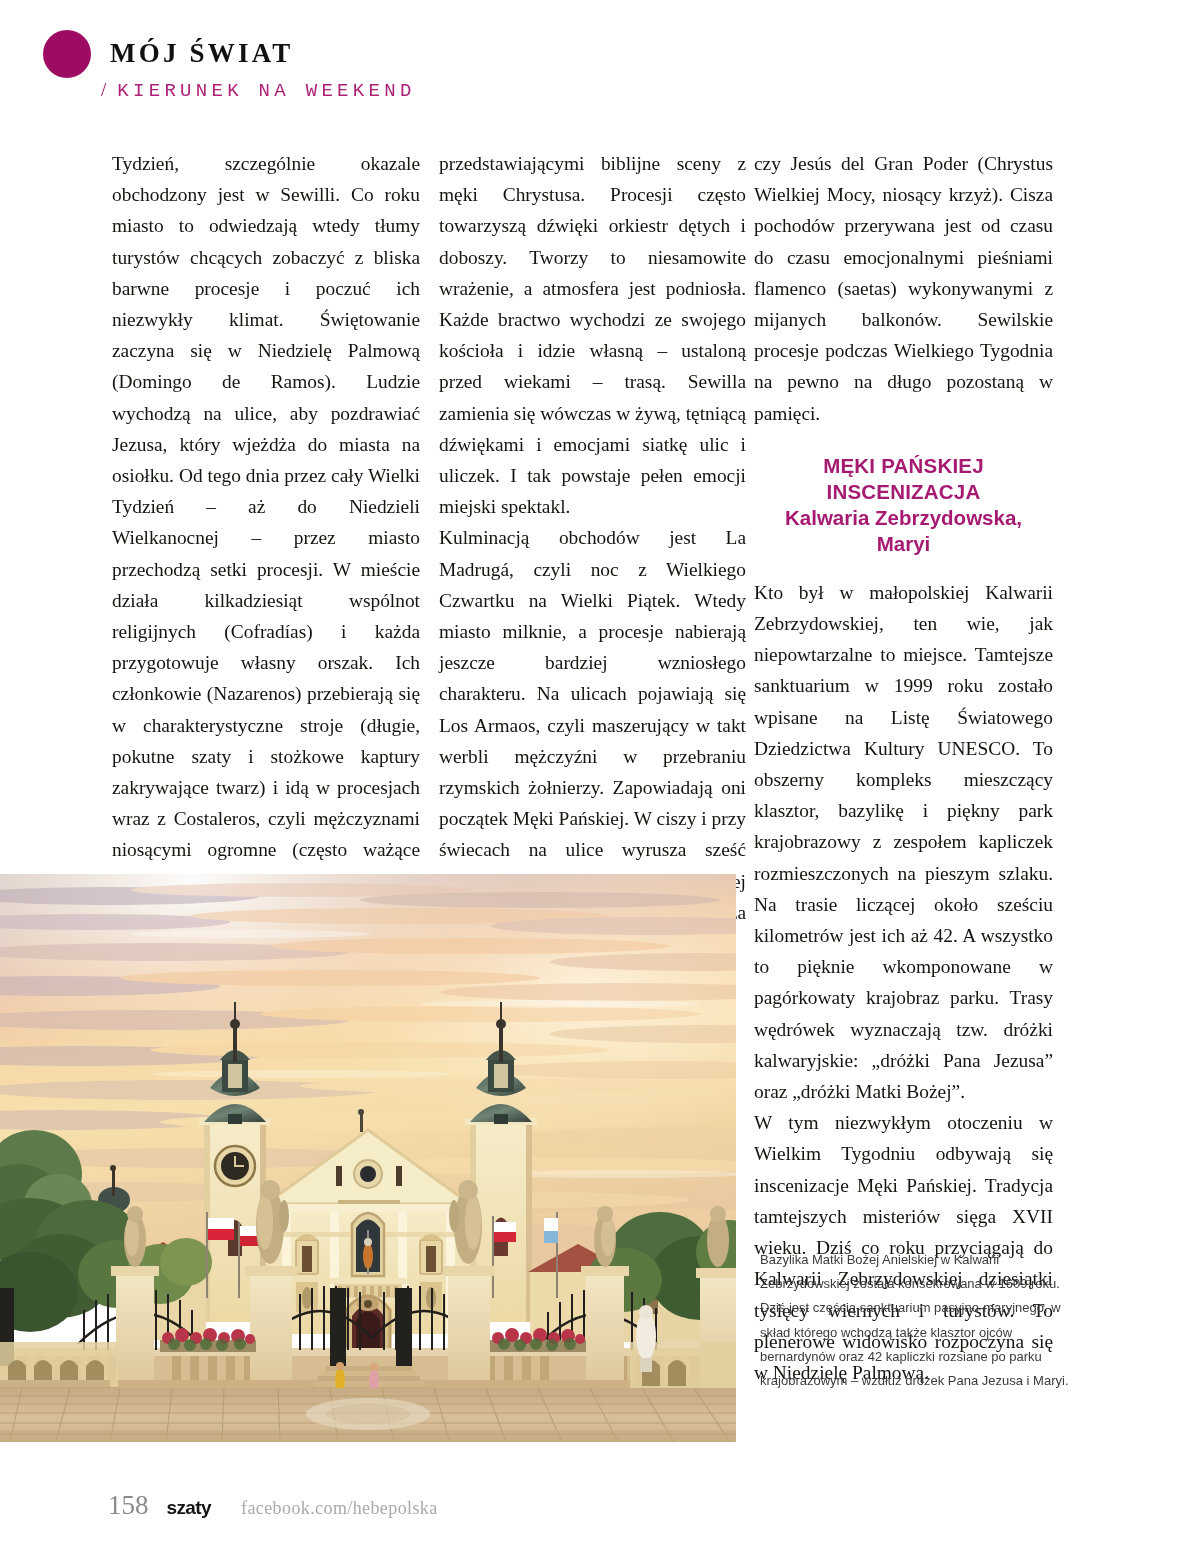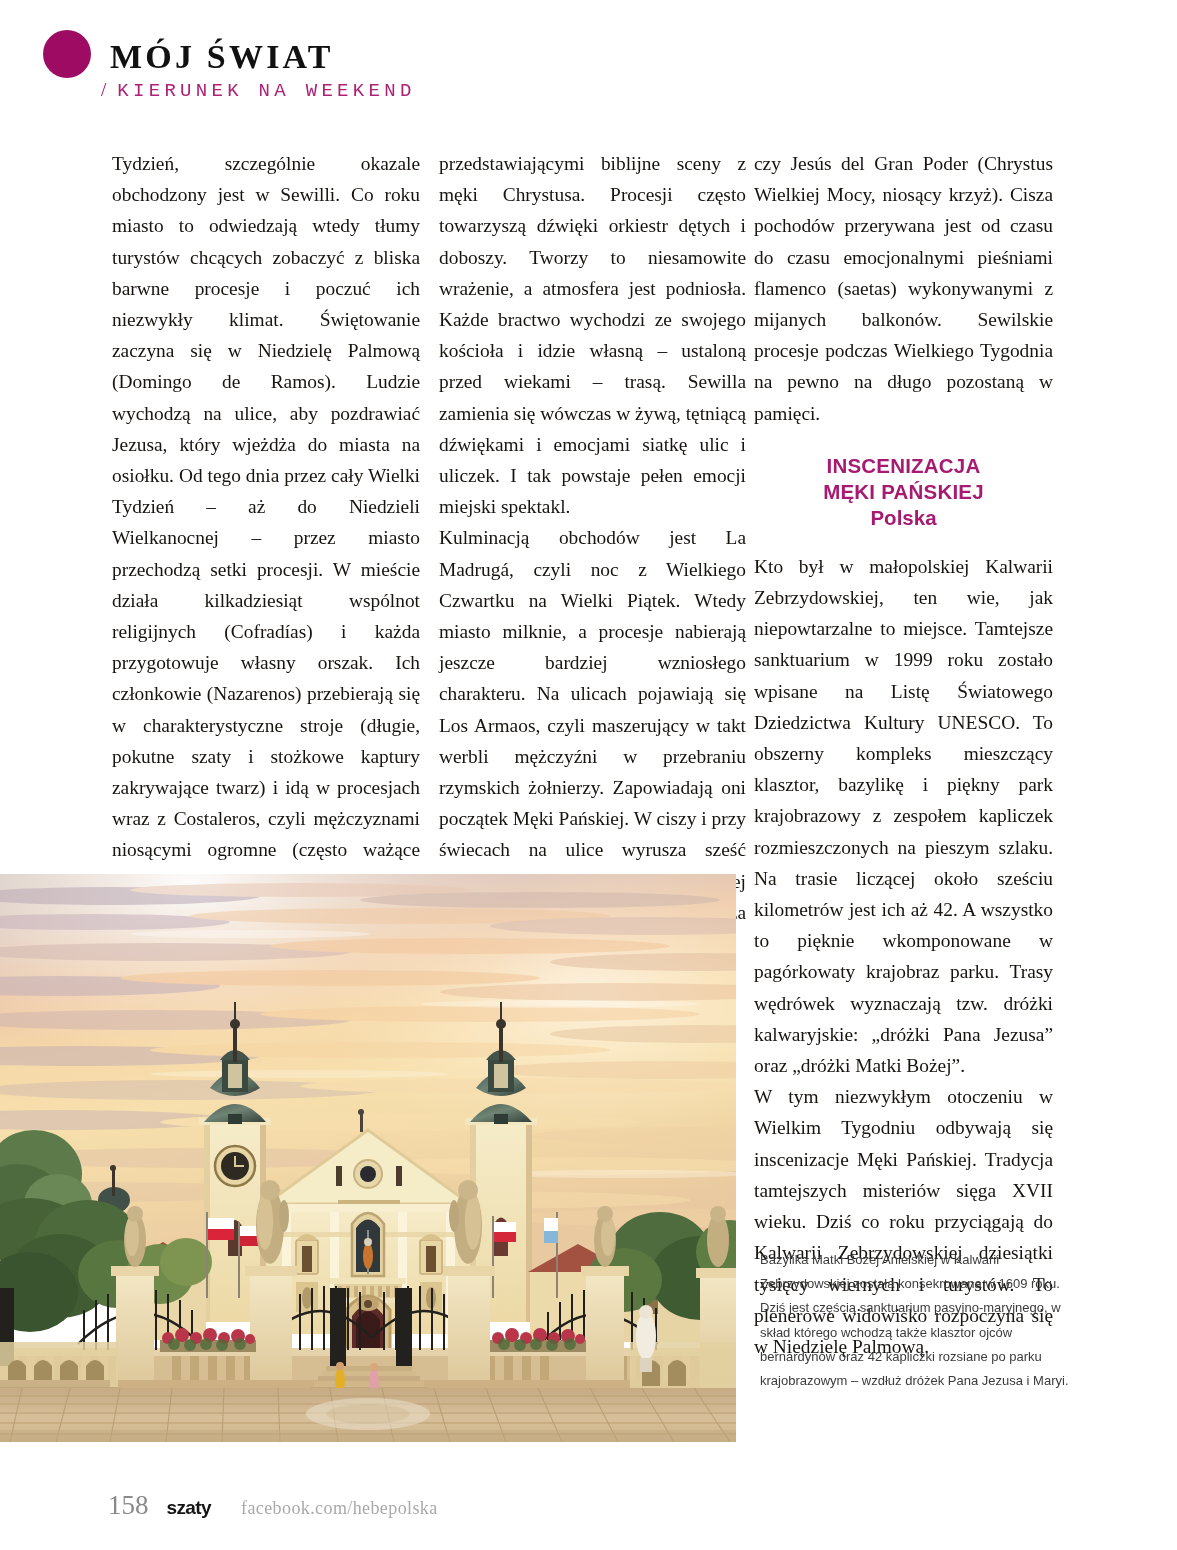--- a/index.html
+++ b/index.html
@@ -28,21 +28,21 @@
     left: 43px; top: 30px;
     width: 48px; height: 48px;
     border-radius: 50%;
     background: #9d0c62;
   }
   #masthead-title {
     position: absolute;
     left: 110px; top: 38px;
     font-family: "Liberation Serif", serif;
     font-weight: bold;
-    font-size: 34px;
+    font-size: 27px;
     letter-spacing: 3.2px;
     color: #111111;
     white-space: nowrap;
   }
   #masthead-sub-wrap {
     position: absolute;
     left: 101px; top: 79px;
     display: flex;
     align-items: baseline;
     white-space: nowrap;
@@ -171,23 +171,24 @@
 
 <div class="col" id="col-2">
   <p>przedstawiającymi biblijne sceny z męki Chrystusa. Procesji często towarzyszą dźwięki orkiestr dętych i doboszy. Tworzy to niesamowite wrażenie, a atmosfera jest podniosła. Każde bractwo wychodzi ze swojego kościoła i idzie własną – ustaloną przed wiekami – trasą. Sewilla zamienia się wówczas w żywą, tętniącą dźwiękami i emocjami siatkę ulic i uliczek. I tak powstaje pełen emocji miejski spektakl.</p>
   <p>Kulminacją obchodów jest La Madrugá, czyli noc z Wielkiego Czwartku na Wielki Piątek. Wtedy miasto milknie, a procesje nabierają jeszcze bardziej wzniosłego charakteru. Na ulicach pojawiają się Los Armaos, czyli maszerujący w takt werbli mężczyźni w przebraniu rzymskich żołnierzy. Zapowiadają oni początek Męki Pańskiej. W ciszy i przy świecach na ulice wyrusza sześć procesji. Niesie się w nich najbardziej czczone figury, takie jak La Esperanza Macarena (Matka Boska Bolesna)</p>
 </div>
 
 <div class="col" id="col-3">
   <p>czy Jesús del Gran Poder (Chrystus Wielkiej Mocy, niosący krzyż). Cisza pochodów przerywana jest od czasu do czasu emocjonalnymi pieśniami flamenco (saetas) wykonywanymi z mijanych balkonów. Sewilskie procesje podczas Wielkiego Tygodnia na pewno na długo pozostaną w pamięci.</p>
 
   <div id="section-heading">
+    <span class="heading-caps">MĘKI PAŃSKIEJ</span>
     <span class="heading-caps">INSCENIZACJA</span>
-    <span class="heading-caps">MĘKI PAŃSKIEJ</span>
-    <span class="heading-place">Polska</span>
+    <span class="heading-place">Kalwaria Zebrzydowska,</span>
+    <span class="heading-place">Maryi</span>
   </div>
 
   <p id="col3-body-2">Kto był w małopolskiej Kalwarii Zebrzydowskiej, ten wie, jak niepowtarzalne to miejsce. Tamtejsze sanktuarium w 1999 roku zostało wpisane na Listę Światowego Dziedzictwa Kultury UNESCO. To obszerny kompleks mieszczący klasztor, bazylikę i piękny park krajobrazowy z zespołem kapliczek rozmieszczonych na pieszym szlaku. Na trasie liczącej około sześciu kilometrów jest ich aż 42. A wszystko to pięknie wkomponowane w pagórkowaty krajobraz parku. Trasy wędrówek wyznaczają tzw. dróżki kalwaryjskie: „dróżki Pana Jezusa” oraz „dróżki Matki Bożej”.</p>
   <p>W tym niezwykłym otoczeniu w Wielkim Tygodniu odbywają się inscenizacje Męki Pańskiej. Tradycja tamtejszych misteriów sięga XVII wieku. Dziś co roku przyciągają do Kalwarii Zebrzydowskiej dziesiątki tysięcy wiernych i turystów. To plenerowe widowisko rozpoczyna się w Niedzielę Palmową.</p>
 </div>
 
 <div id="photo">
   <svg width="736" height="568" viewBox="0 0 736 568" xmlns="http://www.w3.org/2000/svg">
     <defs>
       <linearGradient id="skyGrad" x1="0" y1="0" x2="0.25" y2="1">

